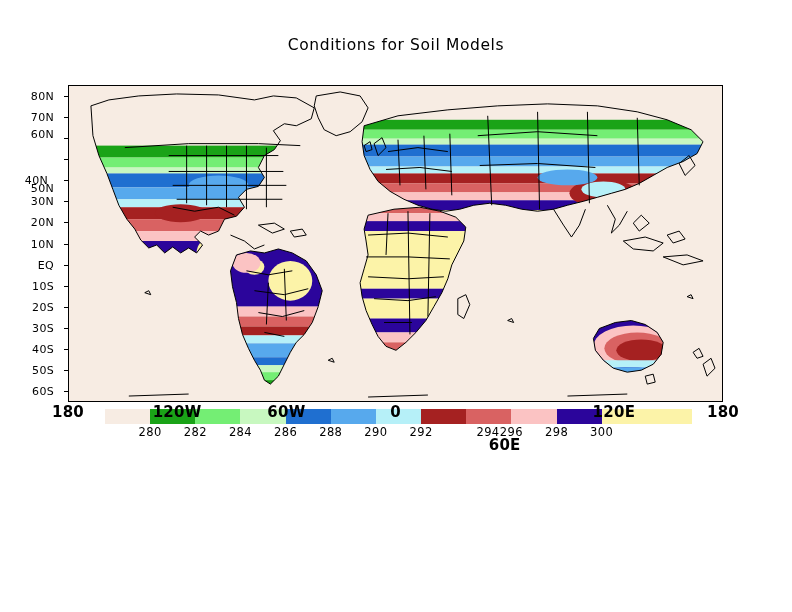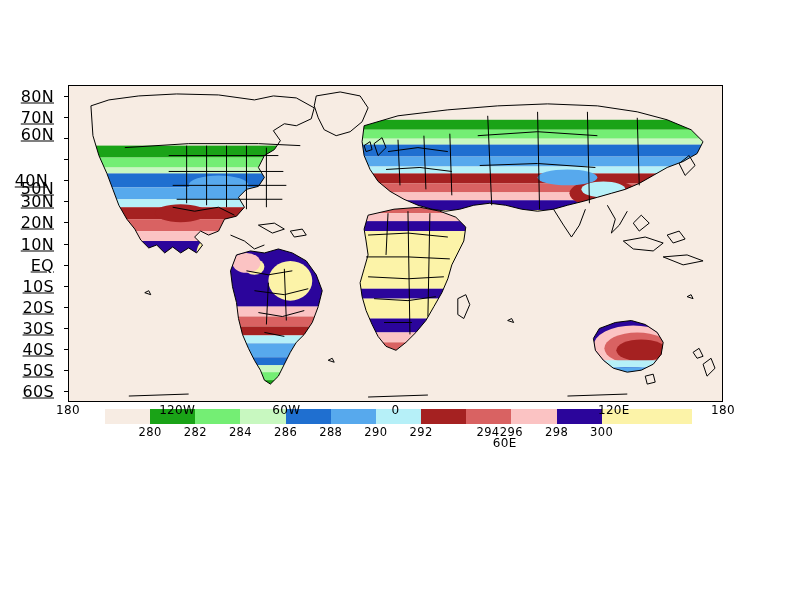--- a/index.html
+++ b/index.html
@@ -25,29 +25,29 @@
     width:655px;height:317px;
     background:#f7ece3;
     border:1.2px solid #000;
     box-sizing:border-box;
   }
   #mapsvg{position:absolute;left:0;top:0;width:100%;height:100%;display:block;}
 
   
   .ylab{
     position:absolute;right:0;transform:translateY(-50%);
-    font-size:16px;color:#000;text-align:right;
-    white-space:nowrap;letter-spacing:0.3px;text-decoration:underline;
+    font-size:11px;color:#000;text-align:right;
+    white-space:nowrap;letter-spacing:0.3px;
   }
   #yaxis{position:absolute;left:0px;top:85px;width:64px;height:317px;}
   .ytick{position:absolute;left:64px;width:5px;height:1px;background:#000;}
 
   .xlab{
     position:absolute;transform:translateX(-50%);
-    font-size:12px;color:#000;white-space:nowrap;letter-spacing:0.3px;
+    font-size:15px;color:#000;white-space:nowrap;letter-spacing:0.3px;font-weight:bold;
   }
   #xaxis{position:absolute;left:0;top:0;width:792px;height:20px;}
 
   
   #cbarwrap{position:absolute;left:0;top:409px;width:708px;height:40px;}
   #cbar{
     position:absolute;left:105px;top:0px;
     width:587px;height:15px;display:flex;
   }
   #cbar .band{flex:1 1 0;height:100%;}
@@ -55,20 +55,21 @@
     position:absolute;top:16px;transform:translateX(-50%);
     font-size:11.5px;color:#000;letter-spacing:0.4px;
   }
 </style>
 </head>
 <body>
 
 <div id="page">
 
   <div id="title">
+    <div>Conditions for Soil Models</div>
   </div>
 
   <div id="yaxis">
       <div class="ylab" style="top: 10.5667px; right: 10px;">80N</div>
       <div class="ytick" style="top: 10.5667px;"></div>
       <div class="ylab" style="top: 31.7px; right: 10px;">70N</div>
       <div class="ytick" style="top: 31.7px;"></div>
       <div class="ylab" style="top: 49px; right: 10px;">60N</div>
       <div class="ytick" style="top: 52.8333px;"></div>
       <div class="ylab" style="top: 73.9667px; right: 10px; margin-top: 29px;">50N</div>

